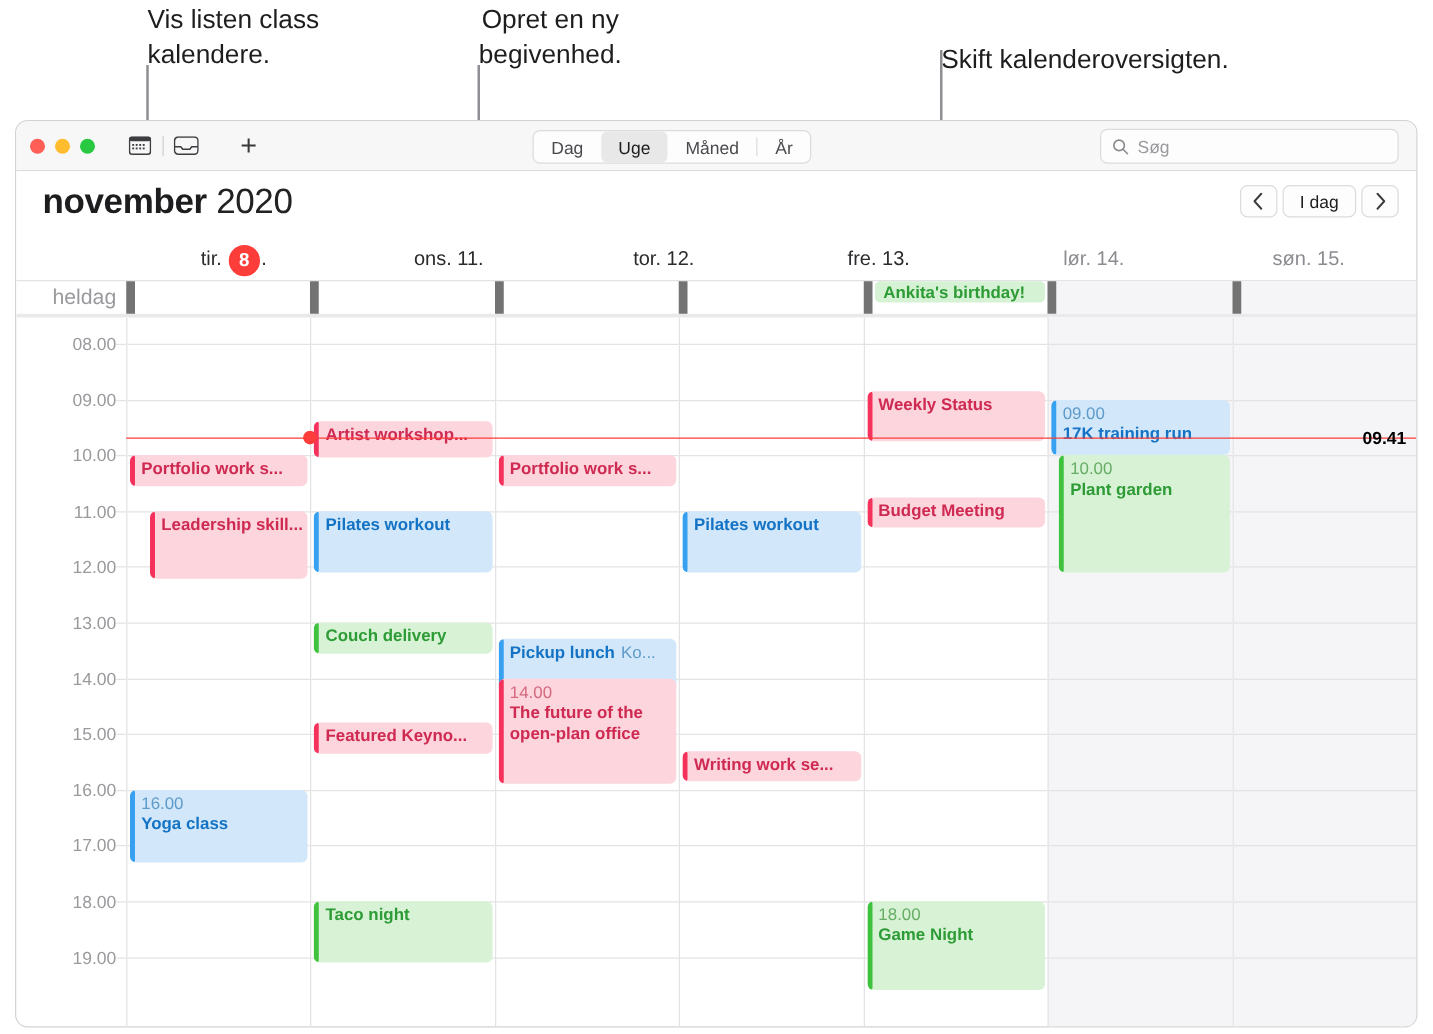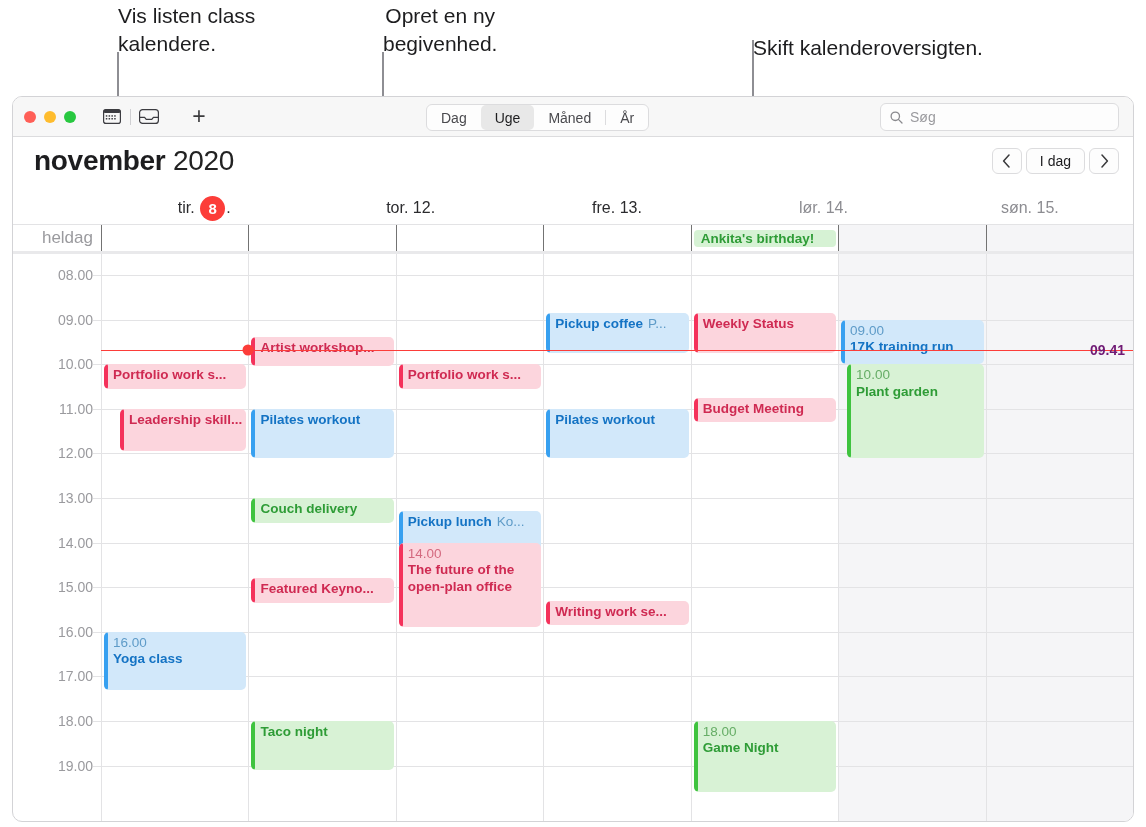--- a/index.html
+++ b/index.html
@@ -147,23 +147,23 @@
     background: #ffffff;
   }
   .allday-label {
     width: 88px; flex: none;
     display: flex; align-items: center; justify-content: flex-end;
     padding-right: 8px; box-sizing: border-box;
     font-size: 17px; color: #9a9a9e;
   }
   .allday-cell {
     flex: 1 1 0; min-width: 0;
-    border-left: 1px solid #737373;
+    border-left: 7px solid #737373;
     position: relative;
-    display: flex; align-items: center;
+    display: flex; align-items: flex-start;
   }
   .allday-cell.weekend { background: #f5f5f7; }
   .adev {
     margin: 0 2px; padding: 1px 7px;
     border-radius: 4px;
     font-size: 13.5px; font-weight: 700;
     width: calc(100% - 4px); box-sizing: border-box;
     white-space: nowrap; overflow: hidden;
   }
   .adev.green { background: #d6f2d4; color: #2e9c36; }
@@ -229,21 +229,21 @@
   .ev.green .ev-bar { background: #3fc33f; }
   .ev.green .ev-loc, .ev.green .ev-time { color: #66ad66; }
 
   
   .nowline {
     position: absolute; left: 88px; right: 0;
     height: 1px; background: #fc3d39; z-index: 40;
   }
   .nowlabel {
     position: absolute; right: 8px;
-    font-size: 14px; color: #701a75; font-weight: 600;
+    font-size: 14px; color: #000000; font-weight: 600;
     transform: translateY(-50%); z-index: 41;
     white-space: nowrap;
   }
   .nowdot {
     position: absolute; width: 11px; height: 11px;
     border-radius: 50%; background: #fc3d39; z-index: 42;
     transform: translate(-50%, -50%);
   }
 </style>
 </head>
@@ -335,20 +335,23 @@
               <polyline points="2,1 7.4,7 2,13" fill="none" stroke="#3a3a3c" stroke-width="1.5" stroke-linecap="round" stroke-linejoin="round"></polyline>
             </svg>
         </div>
       </div>
     </div>
 
     <div class="dayhdr">
       <div class="gutter-cell"></div>
       <div class="daycol-h">
         <span>tir.</span>&nbsp;<span class="daynum-badge">8</span><span>.</span>
+      </div>
+      <div class="daycol-h">
+        <span>ons.</span>&nbsp;<span>11.</span>
       </div>
       <div class="daycol-h">
         <span>tor.</span>&nbsp;<span>12.</span>
       </div>
       <div class="daycol-h">
         <span>fre.</span>&nbsp;<span>13.</span>
       </div>
       <div class="daycol-h weekend">
         <span>lør.</span>&nbsp;<span>14.</span>
       </div>
@@ -405,21 +408,21 @@
             <div class="hline" style="top: 154.8px;"></div>
             <div class="hline" style="top: 199.4px;"></div>
             <div class="hline" style="top: 244px;"></div>
             <div class="hline" style="top: 288.6px;"></div>
             <div class="hline" style="top: 333.2px;"></div>
             <div class="hline" style="top: 377.8px;"></div>
             <div class="hline" style="top: 422.4px;"></div>
             <div class="hline" style="top: 467px;"></div>
             <div class="hline" style="top: 511.6px;"></div>
             <div class="ev pink" style="top: 110.2px; height: 24.53px; left: 2px; right: 2px;"><div class="ev-bar"></div><span class="ev-title">Portfolio work s...</span></div>
-            <div class="ev pink" style="top: 154.8px; height: 42px; left: 18px; right: 2px; text-align: center;"><div class="ev-bar"></div><span class="ev-title">Leadership skill...</span></div>
+            <div class="ev pink" style="top: 154.8px; height: 54px; left: 18px; right: 2px; text-align: center;"><div class="ev-bar"></div><span class="ev-title">Leadership skill...</span></div>
             <div class="ev blue wrap" style="top: 377.8px; height: 57.98px; left: 2px; right: 2px;"><div class="ev-bar"></div><span class="ev-time">16.00</span><span class="ev-title">Yoga class</span></div>
           </div>
         <div class="daycol" id="col1">
             <div class="hline" style="top: 21px;"></div>
             <div class="hline" style="top: 65.6px;"></div>
             <div class="hline" style="top: 110.2px;"></div>
             <div class="hline" style="top: 154.8px;"></div>
             <div class="hline" style="top: 199.4px;"></div>
             <div class="hline" style="top: 244px;"></div>
             <div class="hline" style="top: 288.6px;"></div>
@@ -457,21 +460,20 @@
             <div class="hline" style="top: 110.2px;"></div>
             <div class="hline" style="top: 154.8px;"></div>
             <div class="hline" style="top: 199.4px;"></div>
             <div class="hline" style="top: 244px;"></div>
             <div class="hline" style="top: 288.6px;"></div>
             <div class="hline" style="top: 333.2px;"></div>
             <div class="hline" style="top: 377.8px;"></div>
             <div class="hline" style="top: 422.4px;"></div>
             <div class="hline" style="top: 467px;"></div>
             <div class="hline" style="top: 511.6px;"></div>
-            <div class="ev blue" style="top: 58.91px; height: 40.14px; left: 2px; right: 2px;"><div class="ev-bar"></div><span class="ev-title">Pickup coffee</span><span class="ev-loc">P...</span></div>
             <div class="ev blue" style="top: 154.8px; height: 49.06px; left: 2px; right: 2px;"><div class="ev-bar"></div><span class="ev-title">Pilates workout</span></div>
             <div class="ev pink" style="top: 346.58px; height: 24.53px; left: 2px; right: 2px;"><div class="ev-bar"></div><span class="ev-title">Writing work se...</span></div>
           </div>
         <div class="daycol" id="col4">
             <div class="hline" style="top: 21px;"></div>
             <div class="hline" style="top: 65.6px;"></div>
             <div class="hline" style="top: 110.2px;"></div>
             <div class="hline" style="top: 154.8px;"></div>
             <div class="hline" style="top: 199.4px;"></div>
             <div class="hline" style="top: 244px;"></div>

